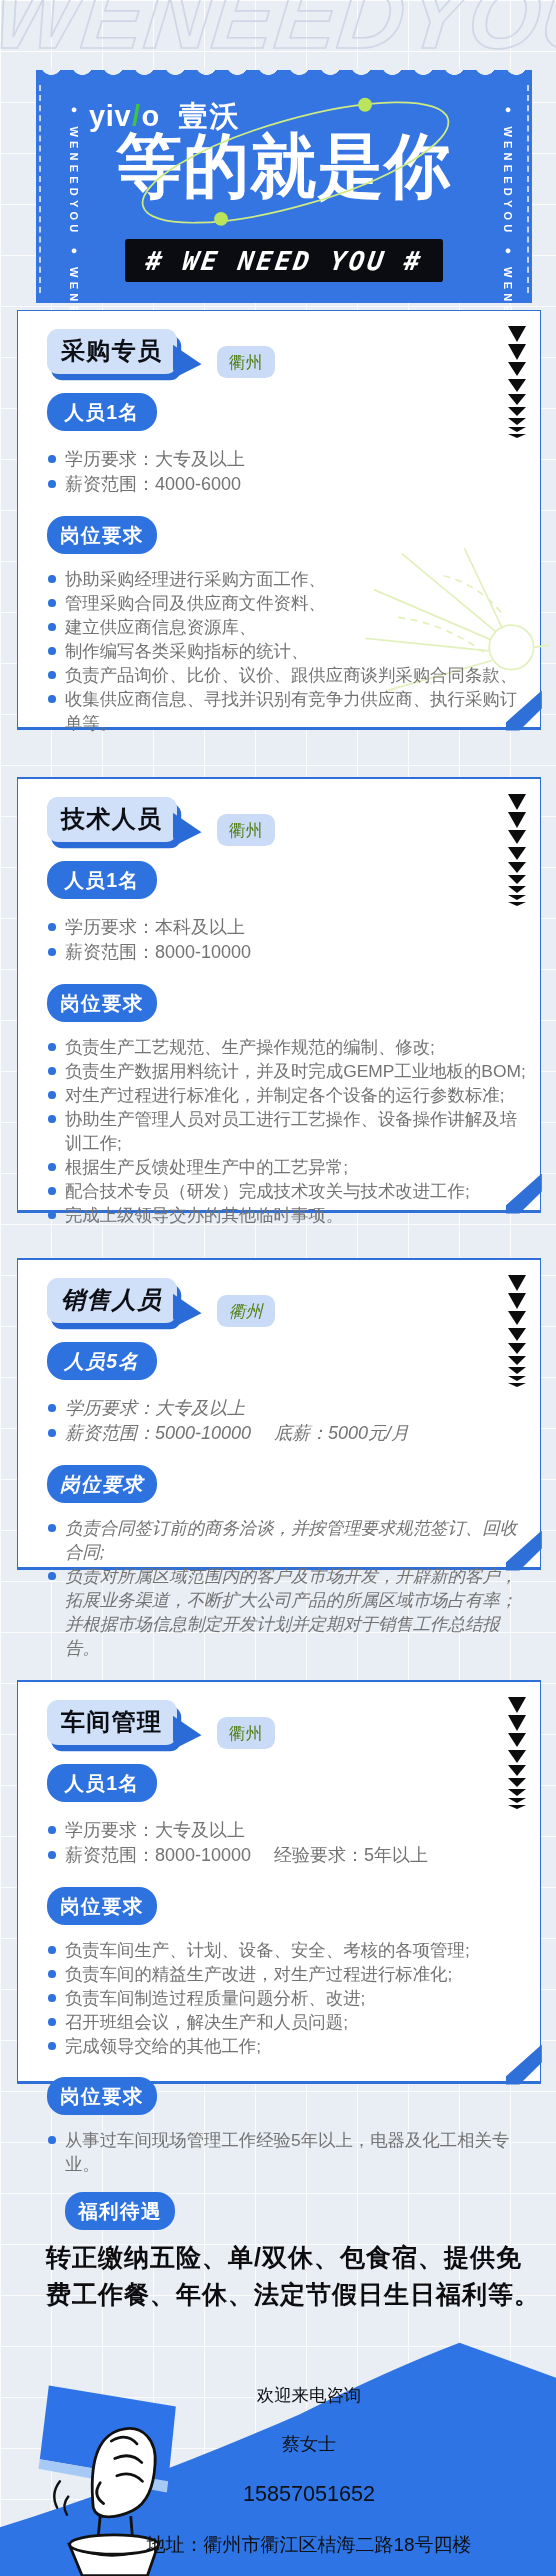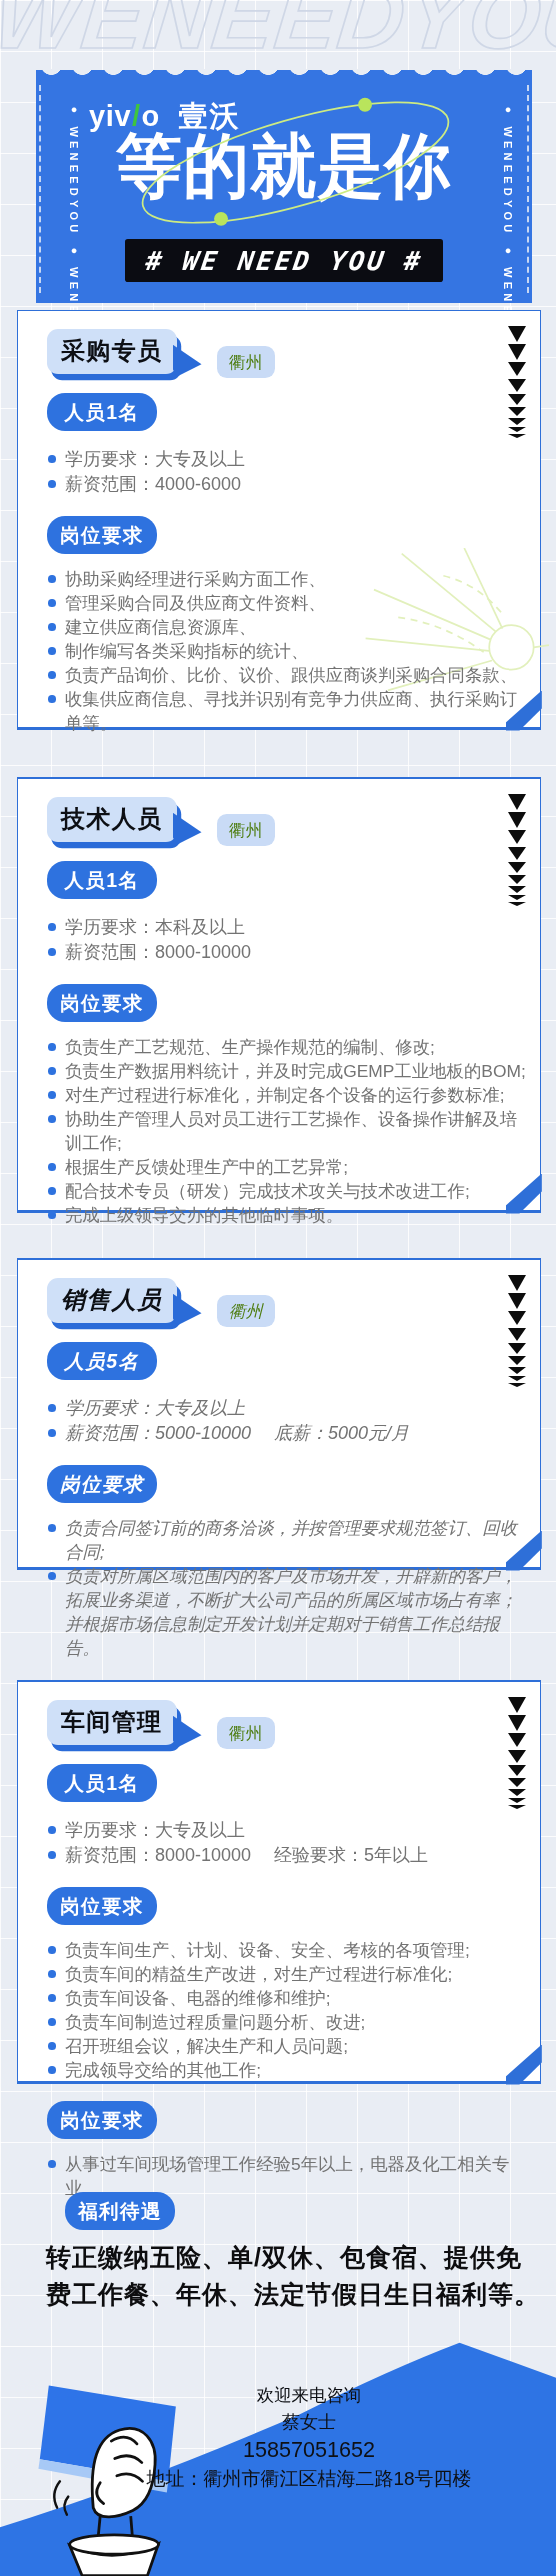--- a/index.html
+++ b/index.html
@@ -111,21 +111,21 @@
   .benefits-text{
     position:absolute;left:46px;top:2239px;width:498px;
     font-size:25px;font-weight:bold;line-height:37px;letter-spacing:1px;color:#0d0d0f;
   }
   
   .mountain,.fist{position:absolute;pointer-events:none;}
   .mountain{left:0;top:2282px;}
   .fist{left:28px;top:2377px;}
   .contact{
     position:absolute;left:309px;top:2383px;transform:translateX(-50%);
-    display:flex;flex-direction:column;align-items:center;gap:3px;white-space:nowrap;color:#0e1014;
+    display:flex;flex-direction:column;align-items:center;gap:25px;white-space:nowrap;color:#0e1014;
   }
   .contact .c-welcome{font-size:17.4px;}
   .contact .c-name{font-size:18px;}
   .contact .c-phone{font-size:21.6px;}
   .contact .c-address{font-size:19px;}
 </style>
 </head>
 <body>
 
 <div class="poster">
@@ -302,21 +302,20 @@
           <span class="job-location">衢州</span>
         </div>
         <div class="pill count-pill">人员1名</div>
         <ul class="basics">
             <li>学历要求：大专及以上</li>
             <li>薪资范围：8000-10000　 经验要求：5年以上</li>
           </ul>
         <div class="sections"><div class="pill section-pill">岗位要求</div><ul class="bullets">
               <li>负责车间生产、计划、设备、安全、考核的各项管理;</li>
               <li>负责车间的精益生产改进，对生产过程进行标准化;</li>
-              <li>负责车间设备、电器的维修和维护;</li>
               <li>负责车间制造过程质量问题分析、改进;</li>
               <li>召开班组会议，解决生产和人员问题;</li>
               <li>完成领导交给的其他工作;</li>
             </ul><div class="pill section-pill">岗位要求</div><ul class="bullets">
               <li>从事过车间现场管理工作经验5年以上，电器及化工相关专业。</li>
             </ul></div>
       </div>
       <span class="fold"></span>
     </article>
   </main>

